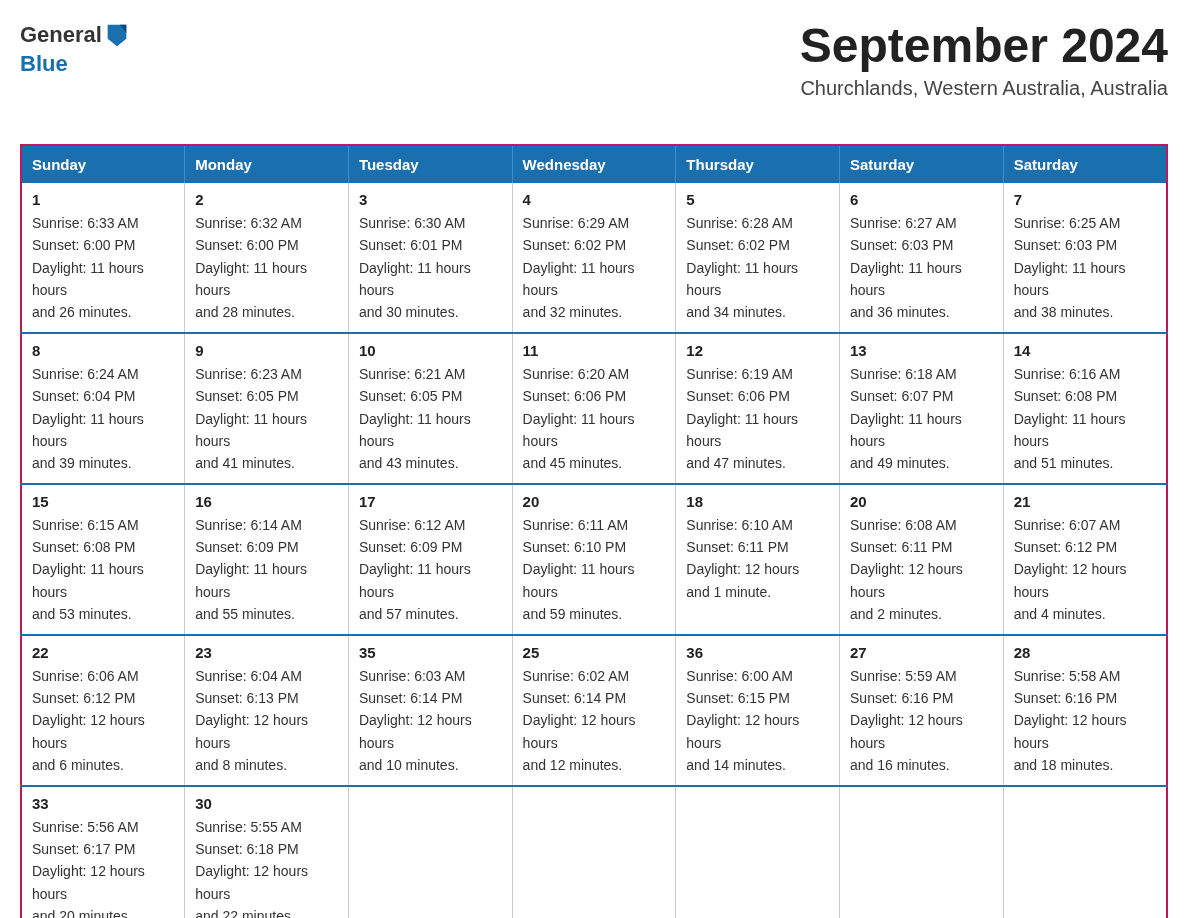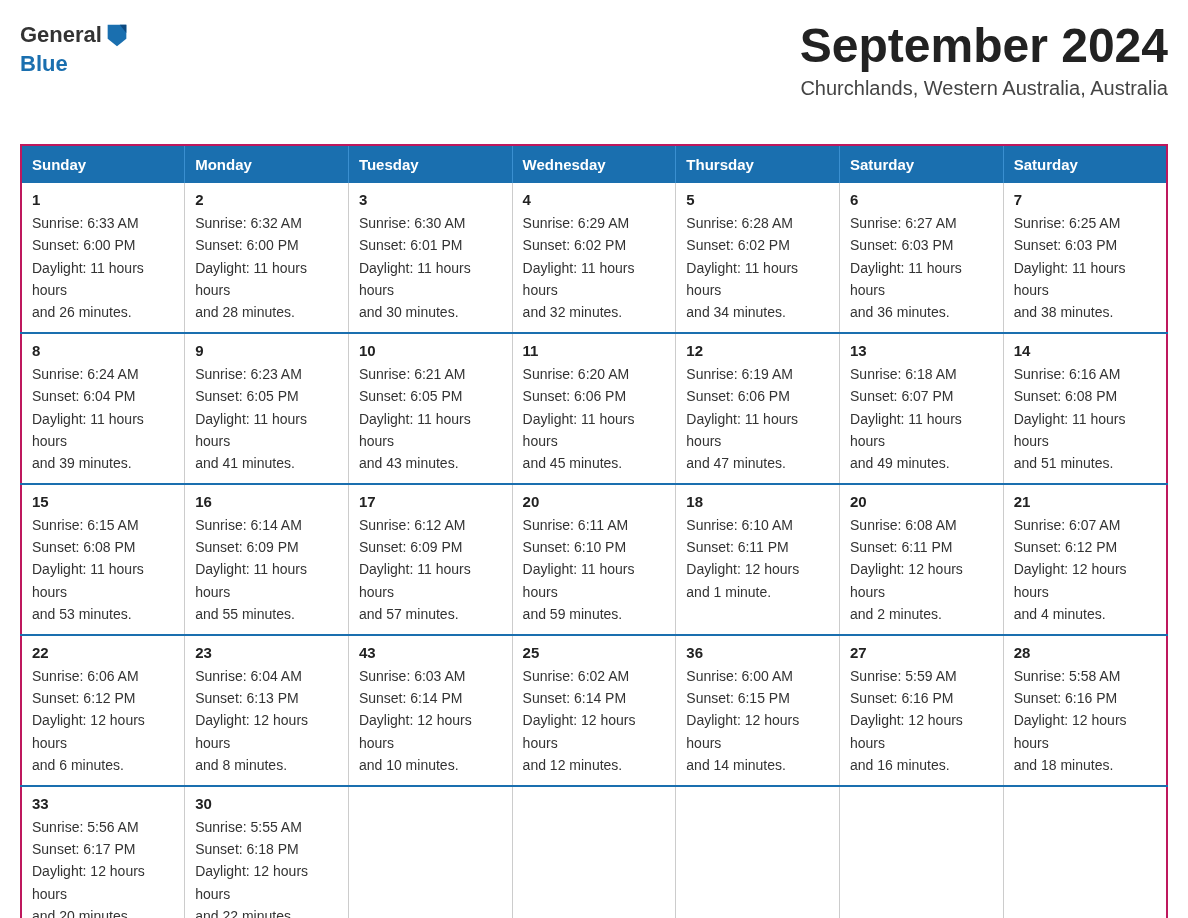--- a/index.html
+++ b/index.html
@@ -227,21 +227,21 @@
       <tr>
         <td>
           <span class="day-number">22</span>
           <div class="day-info">Sunrise: 6:06 AM<br>Sunset: 6:12 PM<br>Daylight: 12 hours hours<br>and 6 minutes.</div>
         </td>
         <td>
           <span class="day-number">23</span>
           <div class="day-info">Sunrise: 6:04 AM<br>Sunset: 6:13 PM<br>Daylight: 12 hours hours<br>and 8 minutes.</div>
         </td>
         <td>
-          <span class="day-number">43</span>
+          <span class="day-number">35</span>
           <div class="day-info">Sunrise: 6:03 AM<br>Sunset: 6:14 PM<br>Daylight: 12 hours hours<br>and 10 minutes.</div>
         </td>
         <td>
           <span class="day-number">25</span>
           <div class="day-info">Sunrise: 6:02 AM<br>Sunset: 6:14 PM<br>Daylight: 12 hours hours<br>and 12 minutes.</div>
         </td>
         <td>
           <span class="day-number">36</span>
           <div class="day-info">Sunrise: 6:00 AM<br>Sunset: 6:15 PM<br>Daylight: 12 hours hours<br>and 14 minutes.</div>
         </td>

